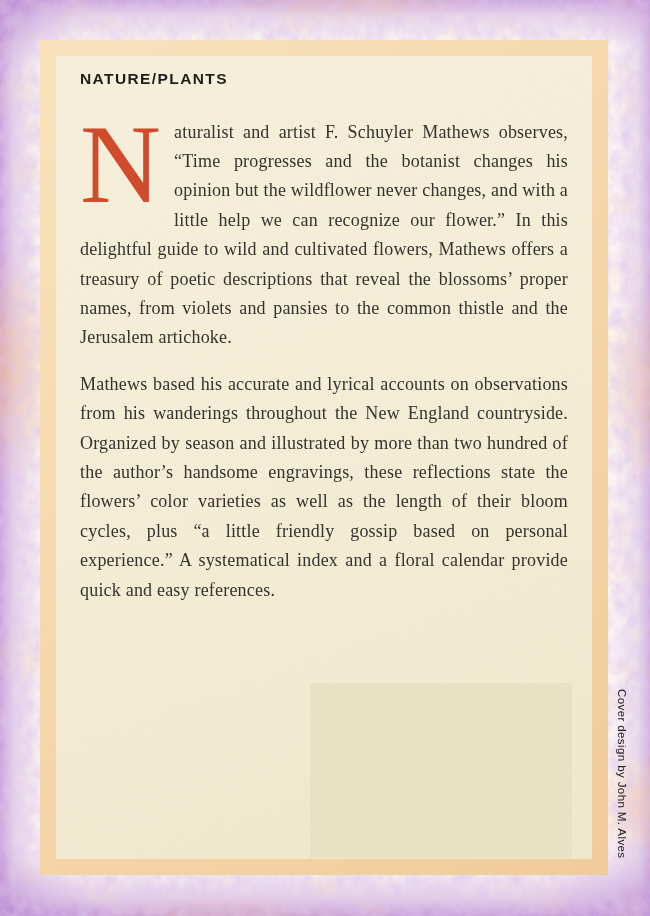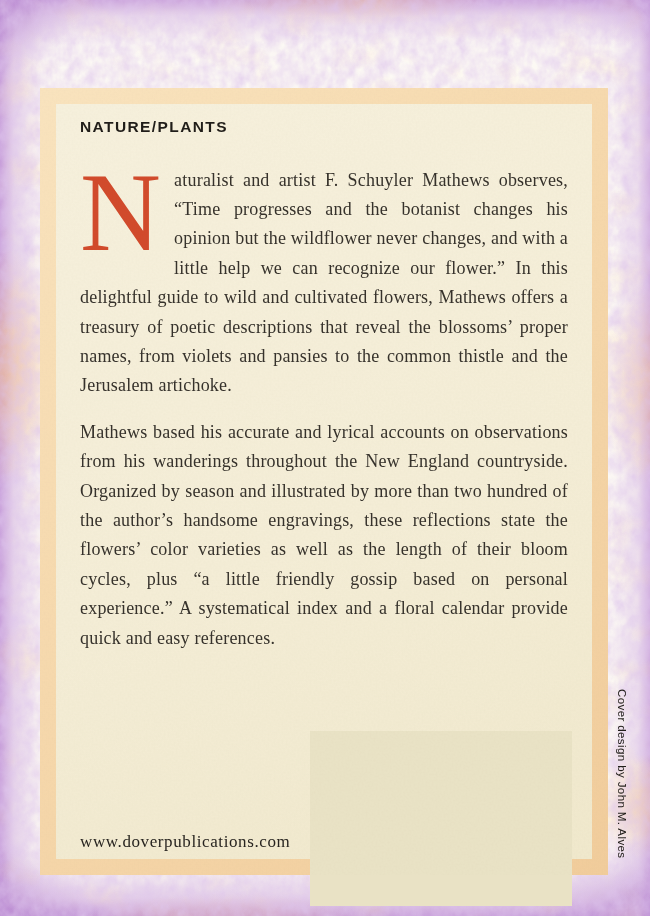--- a/index.html
+++ b/index.html
@@ -25,21 +25,20 @@
       linear-gradient(to left, rgba(190,142,213,.7) 0, rgba(190,142,213,.25) 12px, rgba(190,142,213,0) 38px),
       linear-gradient(to bottom, rgba(190,142,213,.8) 0, rgba(190,142,213,.3) 16px, rgba(190,142,213,0) 45px),
       linear-gradient(to top, rgba(190,142,213,.85) 0, rgba(190,142,213,.4) 18px, rgba(190,142,213,0) 50px),
       #FCF9F4;
   }
   .grunge-noise{position:absolute;inset:0;z-index:1;display:block;}
   
   .frame{
     position:absolute;left:40px;top:40px;right:42px;bottom:41px;z-index:2;
     background:linear-gradient(135deg,#F9E3BE 0%, var(--frame-peach,#F6D8AC) 45%, #F1CC9B 100%);
-    margin-top:48px;
   }
   .panel{
     position:absolute;inset:16px;
     background:linear-gradient(160deg,#F6F0DC 0%, var(--panel-cream,#F4EDD6) 55%, #F0E8CC 100%);
   }
   .paper-noise{position:absolute;inset:0;width:100%;height:100%;z-index:6;opacity:.45;pointer-events:none;display:block;}
   
   .category{
     margin:14px 24px 0;
     font-family:"Liberation Sans",sans-serif;font-weight:bold;font-size:15.5px;line-height:1.2;
@@ -99,21 +98,20 @@
     <div class="panel">
 
       <div class="category">NATURE/PLANTS</div>
 
       <p class="body-para first"><span class="dropcap">N</span><span>aturalist and artist F. Schuyler Mathews observes, “Time progresses and the botanist changes his opinion but the wildflower never changes, and with a little help we can recognize our flower.” In this delightful guide to wild and cultivated flowers, Mathews offers a treasury of poetic descriptions that reveal the blossoms’ proper names, from violets and pansies to the common thistle and the Jerusalem artichoke.</span></p>
 
       <p class="body-para second">Mathews based his accurate and lyrical accounts on observations from his wanderings throughout the New England countryside. Organized by season and illustrated by more than two hundred of the author’s handsome engravings, these reflections state the flowers’ color varieties as well as the length of their bloom cycles, plus “a little friendly gossip based on personal experience.” A systematical index and a floral calendar provide quick and easy references.</p>
 
       <div class="barcode-box"></div>
 
-      <div class="website">www.doverpublications.com</div>
     </div>
 
     <svg class="paper-noise" width="100%" height="100%" aria-hidden="true">
       <defs>
         <filter id="paperNoise" x="-5%" y="-5%" width="110%" height="110%">
           <feTurbulence type="fractalNoise" baseFrequency="0.5" numOctaves="2" seed="3"></feTurbulence>
           <feColorMatrix type="matrix" values="0 0 0 0 0.42  0 0 0 0 0.36  0 0 0 0 0.24  0.45 0 0 0 -0.14"></feColorMatrix>
         </filter>
       </defs>
       <rect width="100%" height="100%" filter="url(#paperNoise)" opacity="0.3"></rect>

